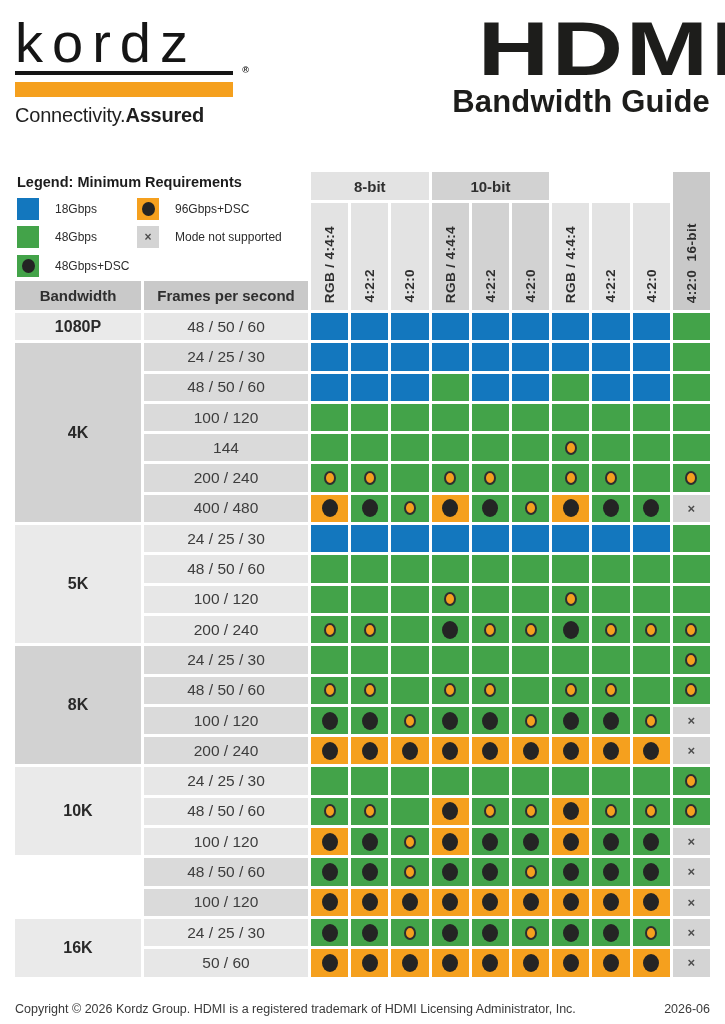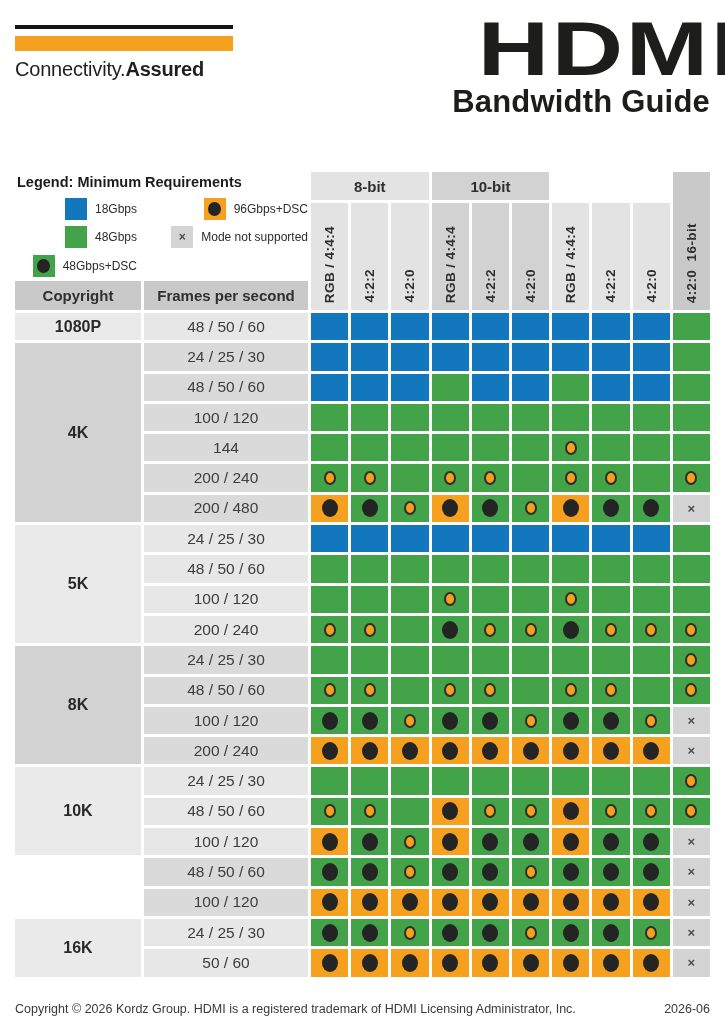--- a/index.html
+++ b/index.html
@@ -29,21 +29,21 @@
   
   .bw-table {
     display:grid; width:695px; margin-top:38px; gap:3px;
     grid-template-columns:126px 164px repeat(10, 1fr);
     grid-template-rows:28px 75px 29px repeat(22, 27.3px);
   }
 
   .legend { grid-column:1/3; grid-row:1/3; background:#fff; padding:2px 0 0 2px; display:flex; flex-direction:column; }
   .legend-title { font-weight:bold; font-size:14.5px; color:#1c1c1c; margin-bottom:7px; }
   .legend-items { display:grid; grid-template-columns:120px 1fr; grid-template-rows:repeat(3,1fr); grid-auto-flow:column; row-gap:4px; flex:1; }
-  .leg-item { display:flex; align-items:center; gap:8px;justify-content:flex-end; }
+  .leg-item { display:flex; align-items:center; gap:16px; }
   .leg-label { font-size:12px; color:#2c2c2c; white-space:nowrap; }
 
   .hdr-group { background:#e3e3e3; display:flex; align-items:center; justify-content:center;
                font-weight:bold; font-size:15px; color:#2f2f2f; }
   .hdr-group.mid { background:#d2d2d2; }
 
   .hdr-rot { background:#e3e3e3; display:flex; align-items:flex-end; justify-content:center;
              padding-bottom:7px; font-weight:bold; font-size:13.5px; color:#2f2f2f; }
   .hdr-rot.mid { background:#d2d2d2; }
   .hdr-rot.dark16 { background:#c9c9c9; }
@@ -79,20 +79,23 @@
   
   .footer { display:flex; justify-content:space-between; margin-top:25px; font-size:12.5px; color:#3a3a3a; }
 </style>
 </head>
 <body>
 
 <div class="page">
 
   <header class="masthead">
     <div class="kordz-logo">
+      <div class="kordz-word">
+        <span>kordz</span><span class="kordz-reg">®</span>
+      </div>
       <div class="kordz-underline"></div>
       <div class="kordz-bar"></div>
       <div class="kordz-tagline">
         <span>Connectivity.</span><b>Assured</b>
       </div>
     </div>
 
     <div class="hdmi-block">
       <div class="hdmi-stretch">
         <span class="hdmi-word">HDMI</span><span class="hdmi-reg">®</span>
@@ -124,21 +127,21 @@
               <span class="dot"></span>
             </span>
             <span class="leg-label">96Gbps+DSC</span>
           </div>
           <div class="leg-item">
             <span class="cell sw x">×</span>
             <span class="leg-label">Mode not supported</span>
           </div>
         </div>
     </div>
-    <div class="hdr-col hdr-res">Copyright</div>
+    <div class="hdr-col hdr-res">Bandwidth</div>
     <div class="hdr-col hdr-fps">Frames per second</div>
 
   <div class="hdr-group" style="grid-area: 1 / 3 / auto / span 3;">8-bit</div>
       <div class="hdr-rot" style="grid-area: 2 / 3 / 4;">
         <span class="rot-text">RGB / 4:4:4</span>
       </div>
       <div class="hdr-rot" style="grid-area: 2 / 4 / 4;">
         <span class="rot-text">4:2:2</span>
       </div>
       <div class="hdr-rot" style="grid-area: 2 / 5 / 4;">
@@ -243,21 +246,21 @@
       <div class="cell go" style="grid-area: 9 / 9;">
         <span class="dot"></span>
       </div>
       <div class="cell go" style="grid-area: 9 / 10;">
         <span class="dot"></span>
       </div>
       <div class="cell g" style="grid-area: 9 / 11;"></div>
       <div class="cell go" style="grid-area: 9 / 12;">
         <span class="dot"></span>
       </div>
-      <div class="fps-cell dark" style="grid-area: 10 / 2;">200 / 480</div>
+      <div class="fps-cell dark" style="grid-area: 10 / 2;">400 / 480</div>
       <div class="cell ob" style="grid-area: 10 / 3;">
         <span class="dot"></span>
       </div>
       <div class="cell gb" style="grid-area: 10 / 4;">
         <span class="dot"></span>
       </div>
       <div class="cell go" style="grid-area: 10 / 5;">
         <span class="dot"></span>
       </div>
       <div class="cell ob" style="grid-area: 10 / 6;">

